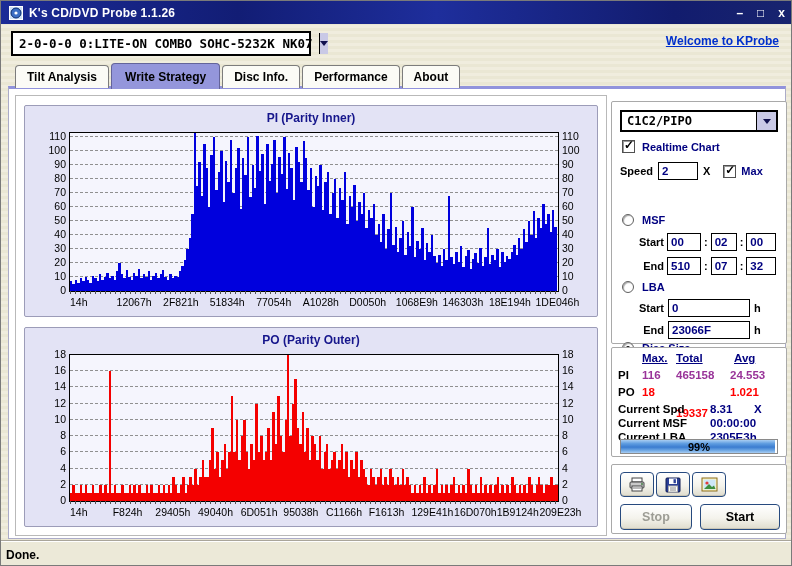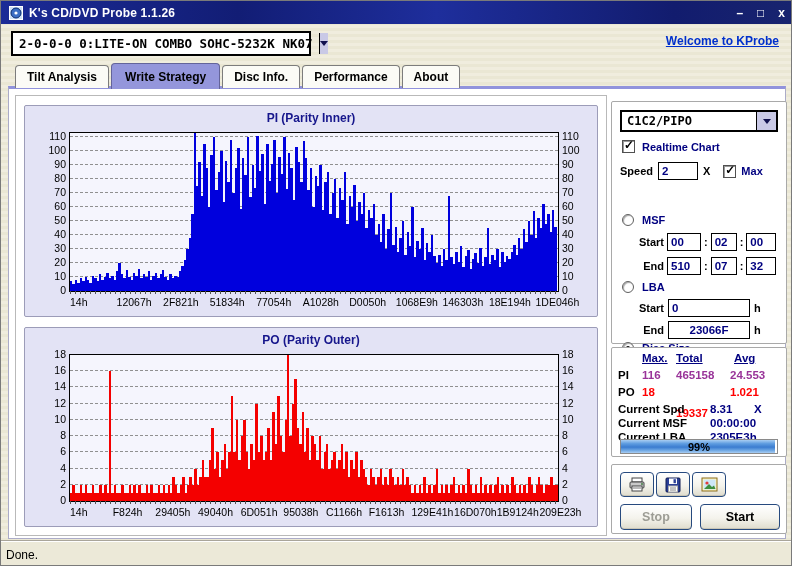--- a/index.html
+++ b/index.html
@@ -93,21 +93,21 @@
     display:flex; align-items:center; justify-content:center; font-weight:bold; font-size:12.5px; cursor:pointer;
     box-shadow: inset 0 -1px 0 #C8C5B6; }
   .xpbtn.sm { position:absolute; top:7px; width:34px; height:25px; }
   .xpbtn.disabled { color:#9C9C94; cursor:default; }
   #stop-btn  { position:absolute; left:8px;  top:39px; width:72px; height:26px; }
   #start-btn { position:absolute; left:88px; top:39px; width:80px; height:26px; }
 
   
   .statusbar { position:absolute; left:0; top:540px; width:792px; height:26px; background:#ECE9D8;
     border-top:1px solid #fff; box-shadow: 0 -1px 0 #A9A59A; display:flex; align-items:center; padding:0 5px; }
-  .statusbar .txt { font-weight:normal; font-size:12px; color:#000; }
+  .statusbar .txt { font-weight:bold; font-size:12px; color:#000; }
 </style>
 </head>
 <body>
 
 <div id="app">
 
   <div class="titlebar">
     <svg width="14" height="14" viewBox="0 0 14 14">
       <rect x="0.5" y="0.5" width="13" height="13" fill="#CFE2F5" stroke="#ffffff"></rect>
       <circle cx="7" cy="7" r="5" fill="#3B6FC4" stroke="#0A2A6E"></circle>
@@ -690,21 +690,21 @@
       <div class="radio"></div>
       <span class="lbl navy">LBA</span>
     </div>
     <div class="row" style="left:8px; top:197px; gap:4px;">
       <span class="lbl" style="width:44px; text-align:right;">Start</span>
       <input class="field" style="width: 82px;" value="0">
       <span class="lbl">h</span>
     </div>
     <div class="row" style="left:8px; top:219px; gap:4px;">
       <span class="lbl" style="width:44px; text-align:right;">End</span>
-      <input class="field" style="width: 82px; text-align: center;" value="23066F">
+      <input class="field" style="width: 82px;" value="23066F">
       <span class="lbl">h</span>
     </div>
     <div class="row" style="left:10px; top:225px; gap:8px; top:224px;"></div>
     <div class="row" style="left:10px; top:224px; gap:8px;">
       <div class="radio on" style="margin-top:16px;"></div>
       <span class="lbl navy" style="margin-top:16px;">Disc Size</span>
     </div>
   </div>
 
   <div class="gb" id="box-stats">

